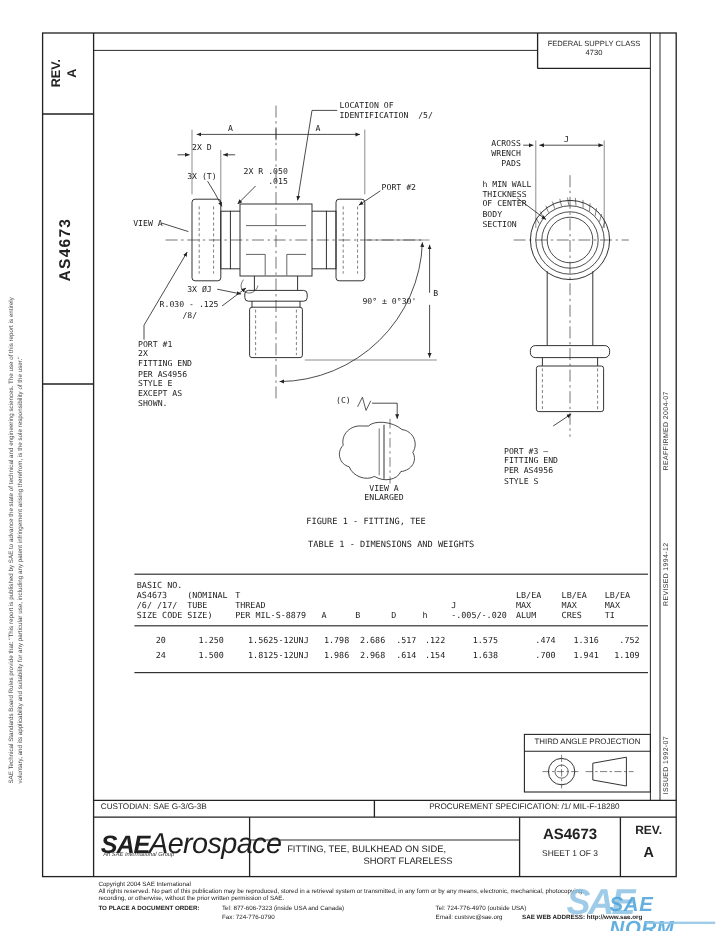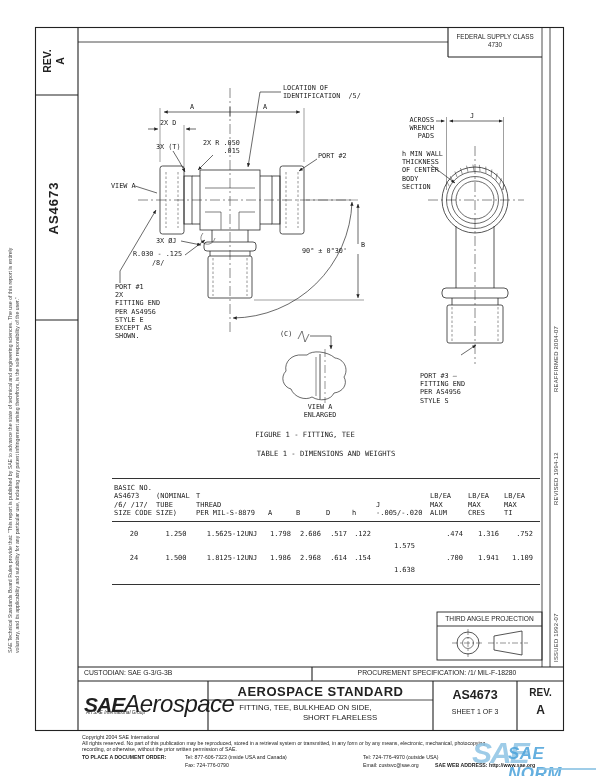--- a/index.html
+++ b/index.html
@@ -23,21 +23,21 @@
   
   .dtable{position:absolute;left:112px;top:478px;width:428px;z-index:2;
           font-family:"DejaVu Sans Mono",monospace;font-size:7px;color:#222;}
   .thead,.tbody{display:grid;grid-template-columns:44px 40px 72px 28px 30px 26px 24px 54px 38px 36px 34px;}
   .thead{border-top:1px solid #333;border-bottom:1px solid #333;padding:5px 0 3px 0;align-items:end;}
   .tbody{border-bottom:1px solid #333;padding:6px 0 8px 0;}
   .th{white-space:pre;line-height:8.4px;text-align:left;}
   .th.c0{text-align:left;padding-left:2px;}
   .td{line-height:12px;text-align:right;padding-right:5px;}
   .td.c0,.td.c1,.td.c2{text-align:center;padding-right:0;}
-  .td.c7{padding-right:15px;margin-top:12px;}
+  .td.c7{padding-right:15px;}
   
   .tb-custodian{left:84px;top:669px;font-size:6.8px;}
   .tb-procure{left:312px;top:669px;width:250px;text-align:center;font-size:6.8px;}
   .tb-type{left:208px;top:684px;width:225px;text-align:center;font-weight:bold;font-size:13px;letter-spacing:.5px;}
   .tb-t1{left:208px;top:703px;width:195px;text-align:center;font-size:7.8px;}
   .tb-t2{left:208px;top:713px;width:264px;text-align:center;font-size:7.8px;}
   .tb-num{left:433px;top:688px;width:84px;text-align:center;font-weight:bold;font-size:12.5px;}
   .tb-sheet{left:433px;top:708px;width:84px;text-align:center;font-size:7px;}
   .tb-revl{left:517px;top:687px;width:47px;text-align:center;font-weight:bold;font-size:10px;}
   .tb-revv{left:517px;top:703px;width:47px;text-align:center;font-weight:bold;font-size:12px;}
@@ -291,21 +291,20 @@
   <div class="txt proj-label">THIRD ANGLE PROJECTION</div>
 
   <div class="txt tb-custodian">CUSTODIAN: SAE G-3/G-3B</div>
   <div class="txt tb-procure">PROCUREMENT SPECIFICATION: /1/ MIL-F-18280</div>
 
   <div class="abs sae-logo-wrap" style="z-index:2;">
     <span class="sae-word">SAE</span><span class="sae-aero">Aerospace</span>
     <span class="sae-tag">An SAE International Group</span>
   </div>
 
-  <div class="txt tb-type">AEROSPACE STANDARD</div>
   <div class="txt tb-t1">FITTING, TEE, BULKHEAD ON SIDE,</div>
   <div class="txt tb-t2">SHORT FLARELESS</div>
   <div class="txt tb-num">AS4673</div>
   <div class="txt tb-sheet">SHEET 1 OF 3</div>
   <div class="txt tb-revl">REV.</div>
   <div class="txt tb-revv">A</div>
 
   <div class="txt f5" style="left:82px;top:734px;">Copyright 2004 SAE International</div>
   <div class="txt f5" style="left:82px;top:740px;">All rights reserved. No part of this publication may be reproduced, stored in a retrieval system or transmitted, in any form or by any means, electronic, mechanical, photocopying,</div>
   <div class="txt f5" style="left:82px;top:746px;">recording, or otherwise, without the prior written permission of SAE.</div>

